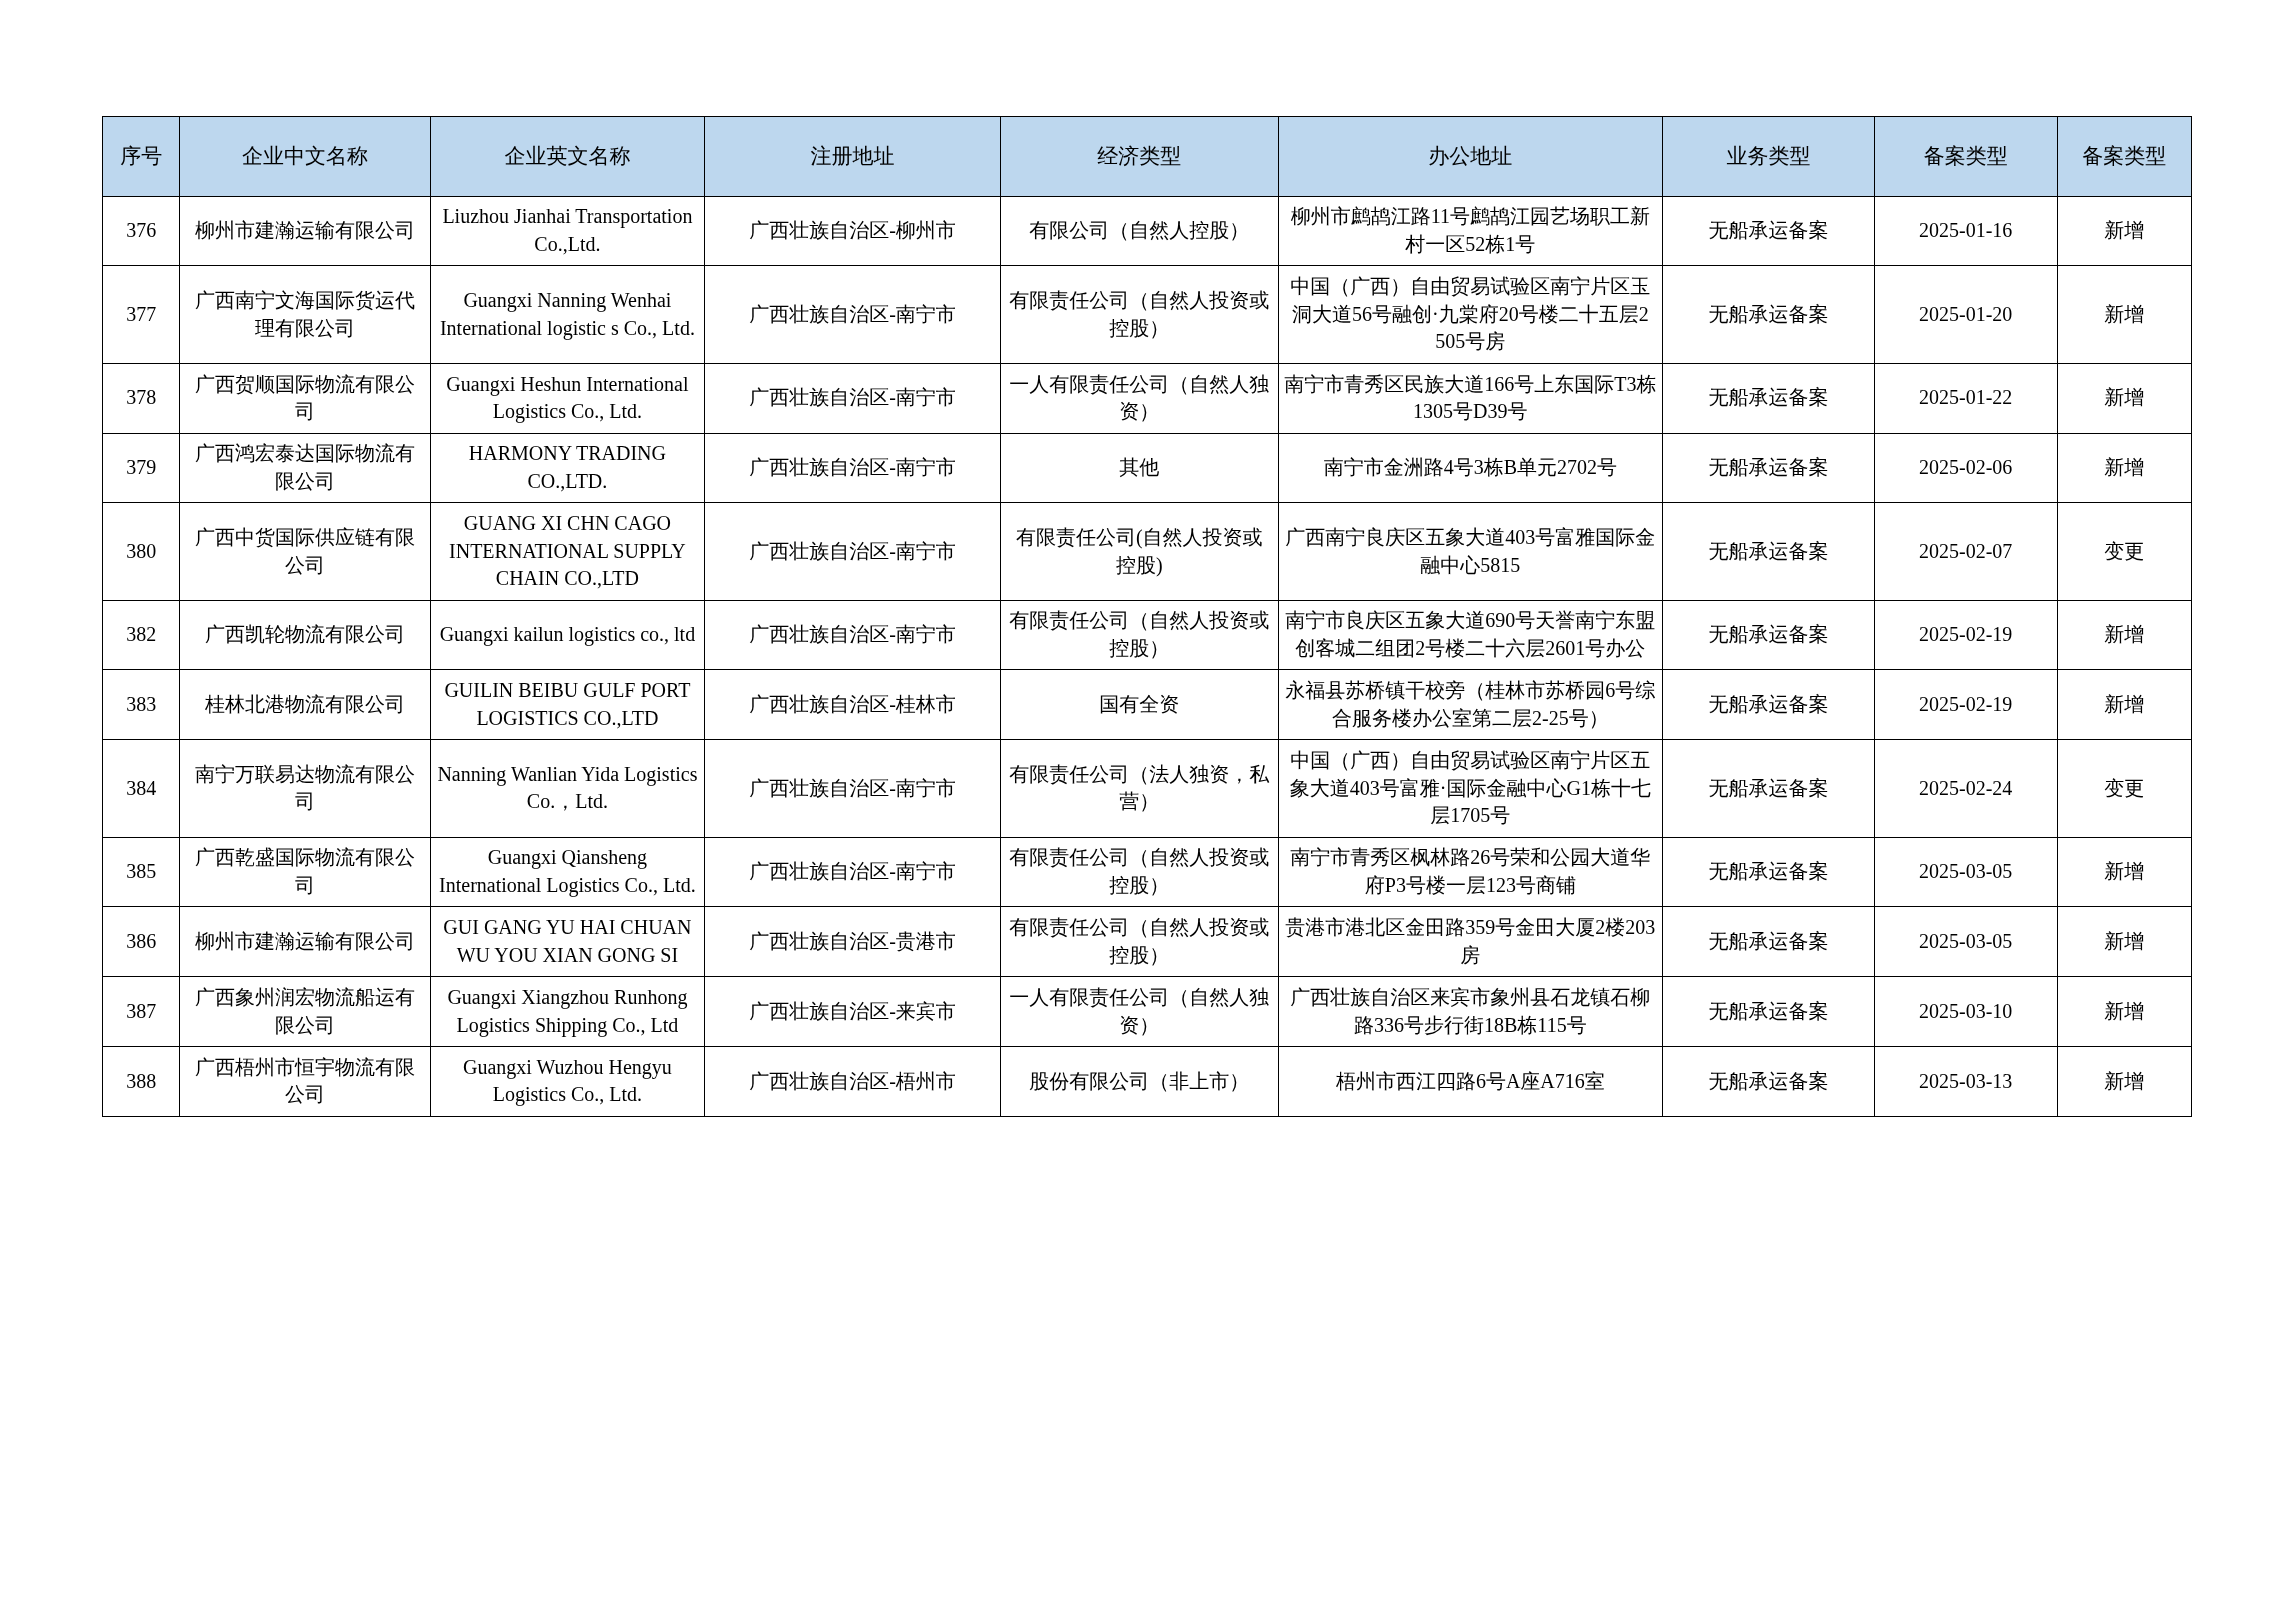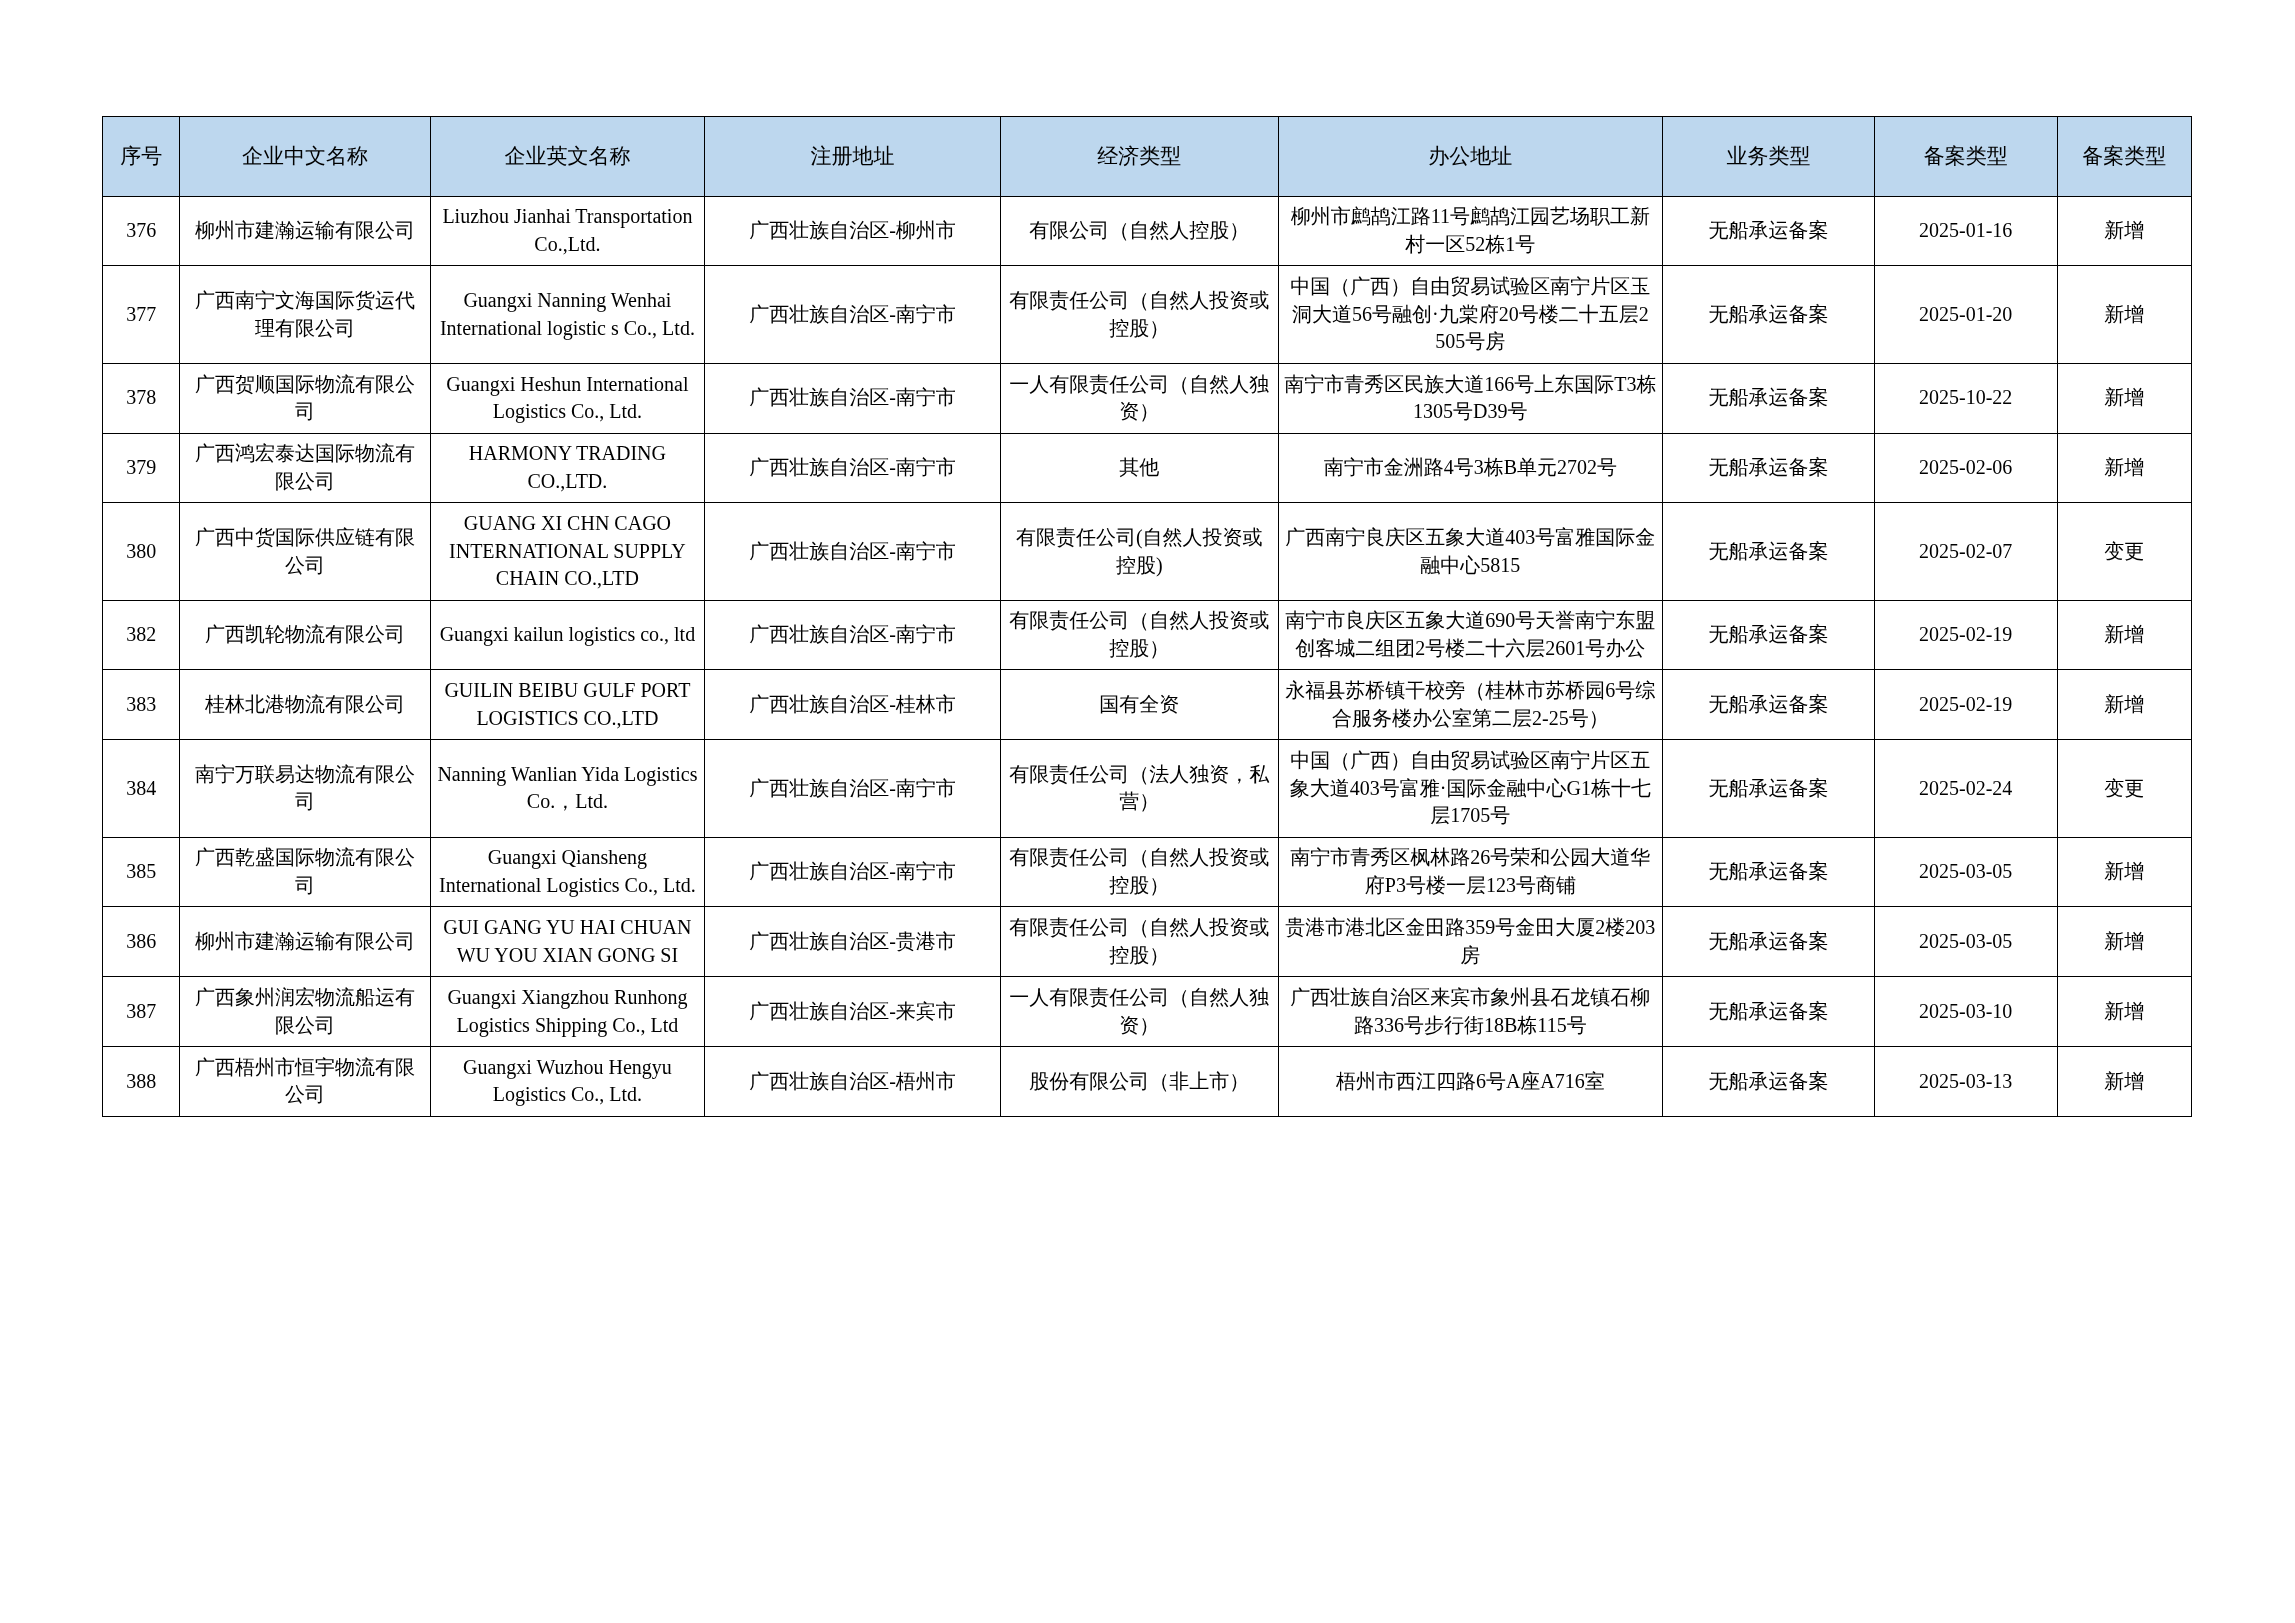--- a/index.html
+++ b/index.html
@@ -118,21 +118,21 @@
         <td class="btype">新增</td>
       </tr>
       <tr>
         <td class="idx">378</td>
         <td class="cn-name">广西贺顺国际物流有限公司</td>
         <td class="en-name">Guangxi Heshun International Logistics Co., Ltd.</td>
         <td class="addr">广西壮族自治区-南宁市</td>
         <td class="econ">一人有限责任公司（自然人独资）</td>
         <td class="office">南宁市青秀区民族大道166号上东国际T3栋1305号D39号</td>
         <td class="biz">无船承运备案</td>
-        <td class="date">2025-10-22</td>
+        <td class="date">2025-01-22</td>
         <td class="btype">新增</td>
       </tr>
       <tr>
         <td class="idx">379</td>
         <td class="cn-name">广西鸿宏泰达国际物流有限公司</td>
         <td class="en-name">HARMONY TRADING CO.,LTD.</td>
         <td class="addr">广西壮族自治区-南宁市</td>
         <td class="econ">其他</td>
         <td class="office">南宁市金洲路4号3栋B单元2702号</td>
         <td class="biz">无船承运备案</td>

